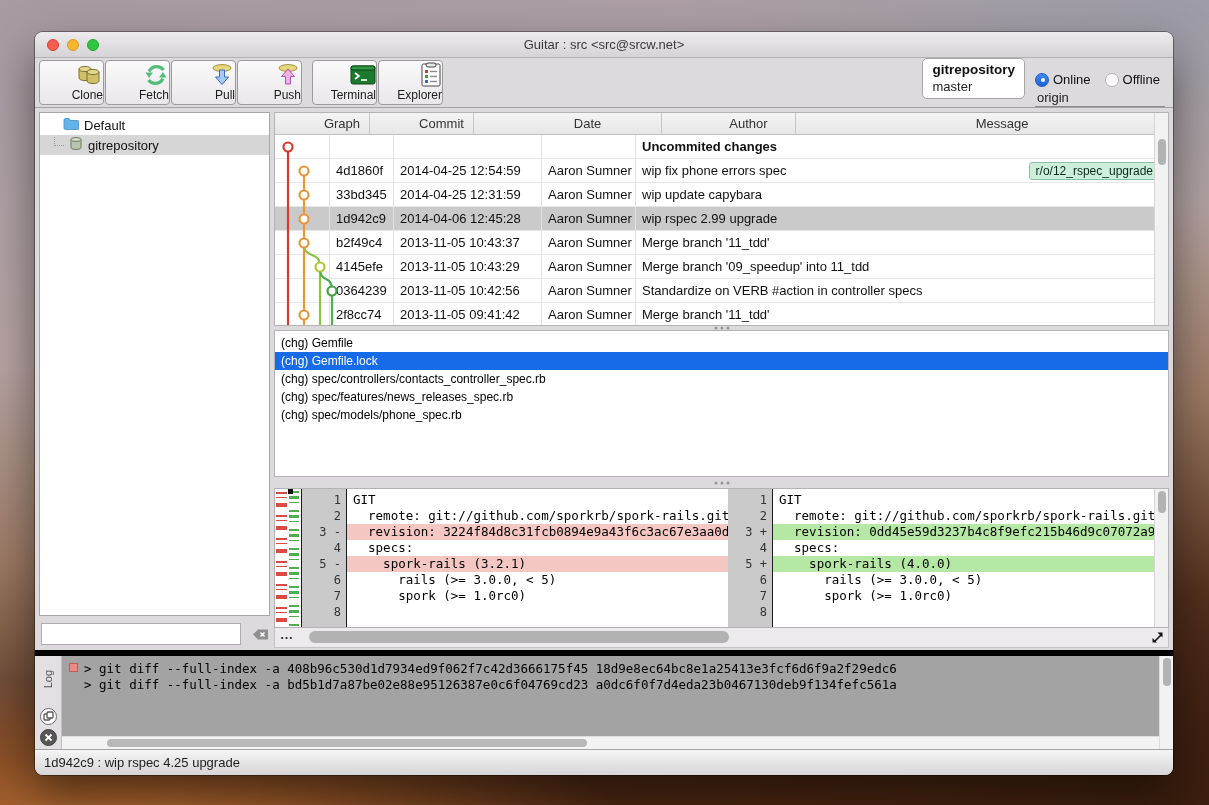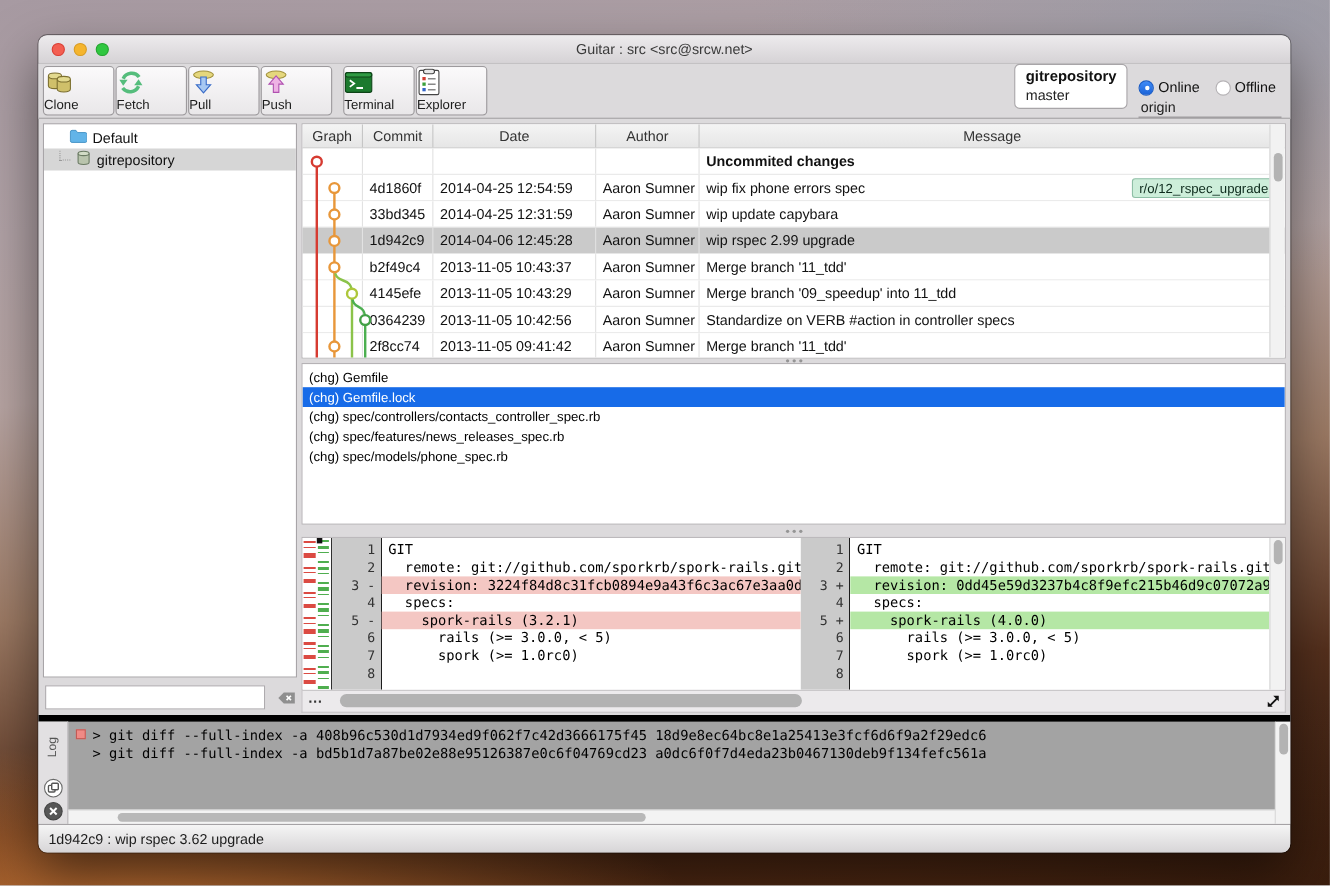--- a/index.html
+++ b/index.html
@@ -25,21 +25,21 @@
   .light { width:12px; height:12px; border-radius:50%; }
   .light.r { background:#f35e51; border:1px solid #da3e34; }
   .light.y { background:#f5b52e; border:1px solid #d99c22; }
   .light.g { background:#30c740; border:1px solid #24a52f; }
 
   
   .toolbar { height:50px; flex:0 0 50px; background:#dcdadc; border-bottom:1px solid #a5a2a5;
     display:flex; align-items:center; padding:0 8px 0 4px; }
   .tbtn { width:65px; height:45px; margin-right:1px; border:1px solid #9d9a9d; border-radius:4px;
     background:linear-gradient(#fbfafb,#e9e7e9); display:flex; flex-direction:column;
-    align-items:flex-start; justify-content:flex-end; padding-bottom:2px; font-size:12px; color:#1c1c1c; }
+    align-items:flex-end; justify-content:flex-end; padding-bottom:2px; font-size:12px; color:#1c1c1c; }
   .tbtn .ic { height:26px; display:flex; align-items:center; justify-content:center; }
   .tbtn.gap { margin-left:9px; }
   .right-cluster { margin-left:auto; display:flex; align-items:flex-start; }
   .repo-box { background:#fff; border:1px solid #a8a5a8; border-radius:5px;
     padding:2px 9px 3px 9px; margin-right:10px; line-height:17px; }
   .repo-name { font-size:13.5px; font-weight:bold; color:#111; }
   .repo-branch { font-size:13px; color:#222; }
   .net-box { display:flex; flex-direction:column; gap:3px; padding-top:2px;margin-top:12px; }
   .radio-row { display:flex; align-items:center; gap:14px; }
   .radio { display:flex; align-items:center; gap:4px; font-size:13px; color:#111; }
@@ -66,21 +66,21 @@
   .clear-btn { width:24px; height:16px; display:flex; align-items:center; justify-content:center; }
 
   
   .content-col { flex:1; display:flex; flex-direction:column; min-width:0; }
 
   
   .commit-section { height:214px; flex:0 0 214px; background:#fff; border:1px solid #b5b2b5;
     border-width:1px 1px 1px 1px; position:relative; display:flex; flex-direction:column; overflow:hidden; }
   .thead { height:22px; flex:0 0 22px; display:flex; background:linear-gradient(#f4f4f4,#e6e6e6);
     border-bottom:1px solid #c2c2c2; font-size:13px; color:#333; }
-  .hc { display:flex; align-items:center; justify-content:center; border-right:1px solid #c6c6c6; }
+  .hc { display:flex; align-items:center; justify-content:center; border-right:1px solid #c6c6c6;margin-left:40px; }
   .col-g { width:55px; flex:0 0 55px; }
   .col-c { width:64px; flex:0 0 64px; }
   .col-d { width:148px; flex:0 0 148px; }
   .col-a { width:94px; flex:0 0 94px; }
   .col-m { flex:1; border-right:none; }
   .tbody { flex:1; position:relative; }
   .crow { height:24px; display:flex; font-size:13px; color:#111; border-bottom:1px solid #e6e6e6; background:#fff; }
   .crow.sel { background:#cacaca; }
   .crow .c { display:flex; align-items:center; padding:0 6px; border-right:1px solid #e2e2e2;
     overflow:hidden; white-space:nowrap; }
@@ -483,16 +483,16 @@
         <div class="log-hscroll">
           <div class="log-hthumb"></div>
         </div>
         <div class="log-vscroll">
           <div class="vthumb" style="top:2px;height:28px;"></div>
         </div>
       </div>
     </div>
 
     <div class="status-bar">
-      <span>1d942c9 : wip rspec 3.62 upgrade</span>
+      <span>1d942c9 : wip rspec 4.25 upgrade</span>
     </div>
   </div>
 </div>
 
 </body></html>

